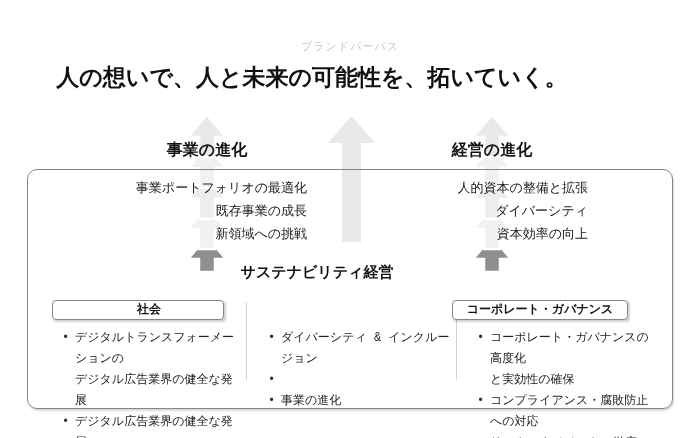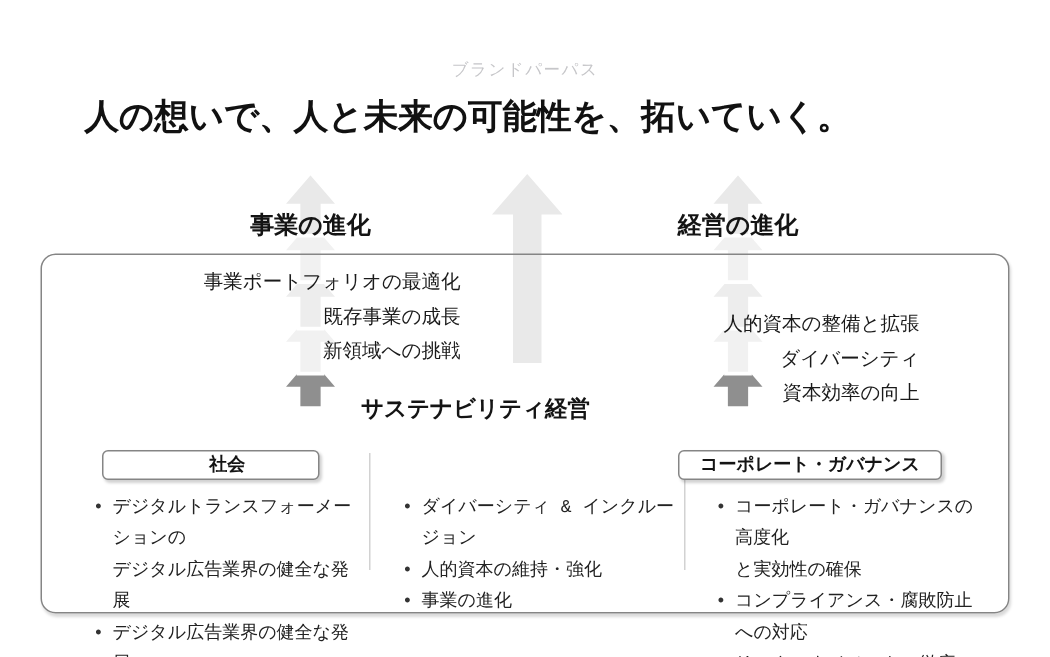--- a/index.html
+++ b/index.html
@@ -36,32 +36,32 @@
     position:absolute;top:141px;width:200px;text-align:center;
     font-size:16px;font-weight:700;line-height:20px;color:#141414;z-index:3;
   }
   .col-header.left{left:107px;}
   .col-header.right{left:392px;}
   .evo-list{
     position:absolute;top:177px;width:200px;text-align:right;
     font-size:13px;line-height:23px;color:#1a1a1a;z-index:3;
   }
   .evo-list.left{left:107px;}
-  .evo-list.right{left:413px;margin-top:28px;}
+  .evo-list.right{left:388px;}
   .sus-title{
     position:absolute;top:263px;left:0;width:634px;text-align:center;
     font-size:15px;font-weight:700;color:#141414;z-index:3;
   }
   .group-box{
     position:absolute;top:300px;height:20px;box-sizing:border-box;
     border:1px solid var(--border-gray);border-radius:4px;background:#ffffff;
     box-shadow:1.5px 1.5px 2px rgba(0,0,0,0.18);
     font-size:12px;font-weight:700;text-align:center;line-height:18px;color:#141414;z-index:3;
   }
-  .group-box.g0{left:68px;width:145px;padding-left:22px;}
+  .group-box.g0{left:52px;width:172px;padding-left:22px;}
   .group-box.g1{left:266px;width:171px;}
   .group-box.g2{left:452px;width:176px;}
   .v-divider{
     position:absolute;top:302px;width:1px;height:78px;background:var(--divider);z-index:2;
   }
   .v-divider.d0{left:246px;}
   .v-divider.d1{left:456px;}
   .bullet-list{position:absolute;top:328px;z-index:3;}
   .bullet-list.b0{left:62px;width:178px;}
   .bullet-list.b1{left:268px;width:182px;}
@@ -138,21 +138,20 @@
     </div>
   </div>
 
   <div class="bullet-list b1">
     <div class="bullet-row">
       <span class="bullet-marker">•</span>
       <span class="bullet-text">ダイバーシティ &amp; インクルージョン</span>
     </div>
     <div class="bullet-row">
       <span class="bullet-marker">•</span>
-      <span class="bullet-text">人的資本の維持・強化</span>
     </div>
     <div class="bullet-row">
       <span class="bullet-marker">•</span>
       <span class="bullet-text">事業の進化</span>
     </div>
   </div>
 
   <div class="bullet-list b2">
     <div class="bullet-row">
       <span class="bullet-marker">•</span>

